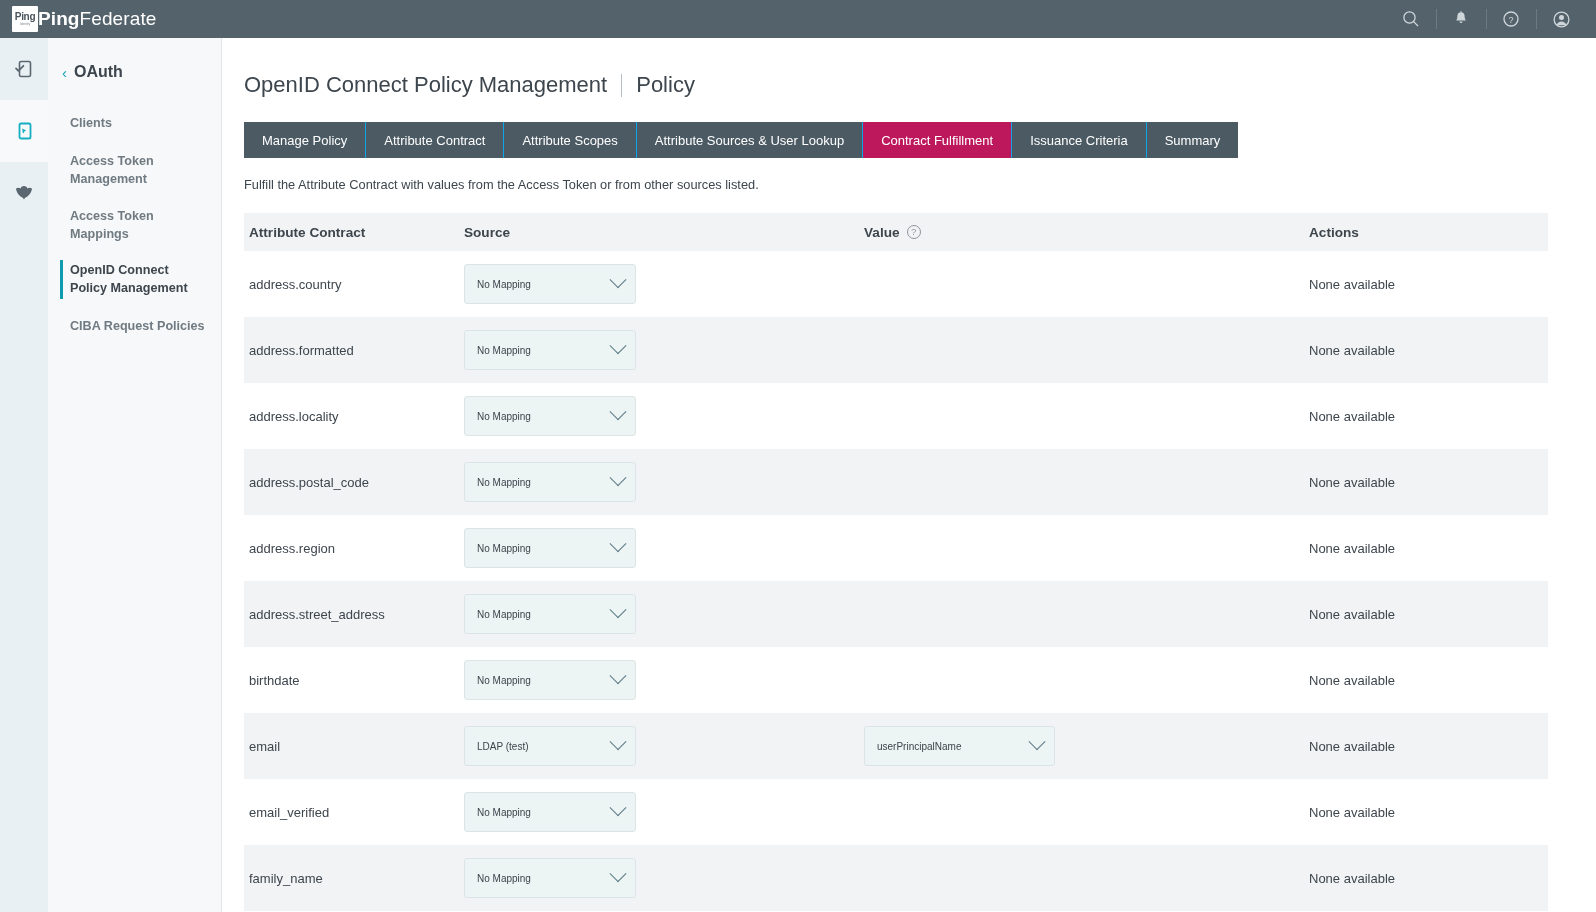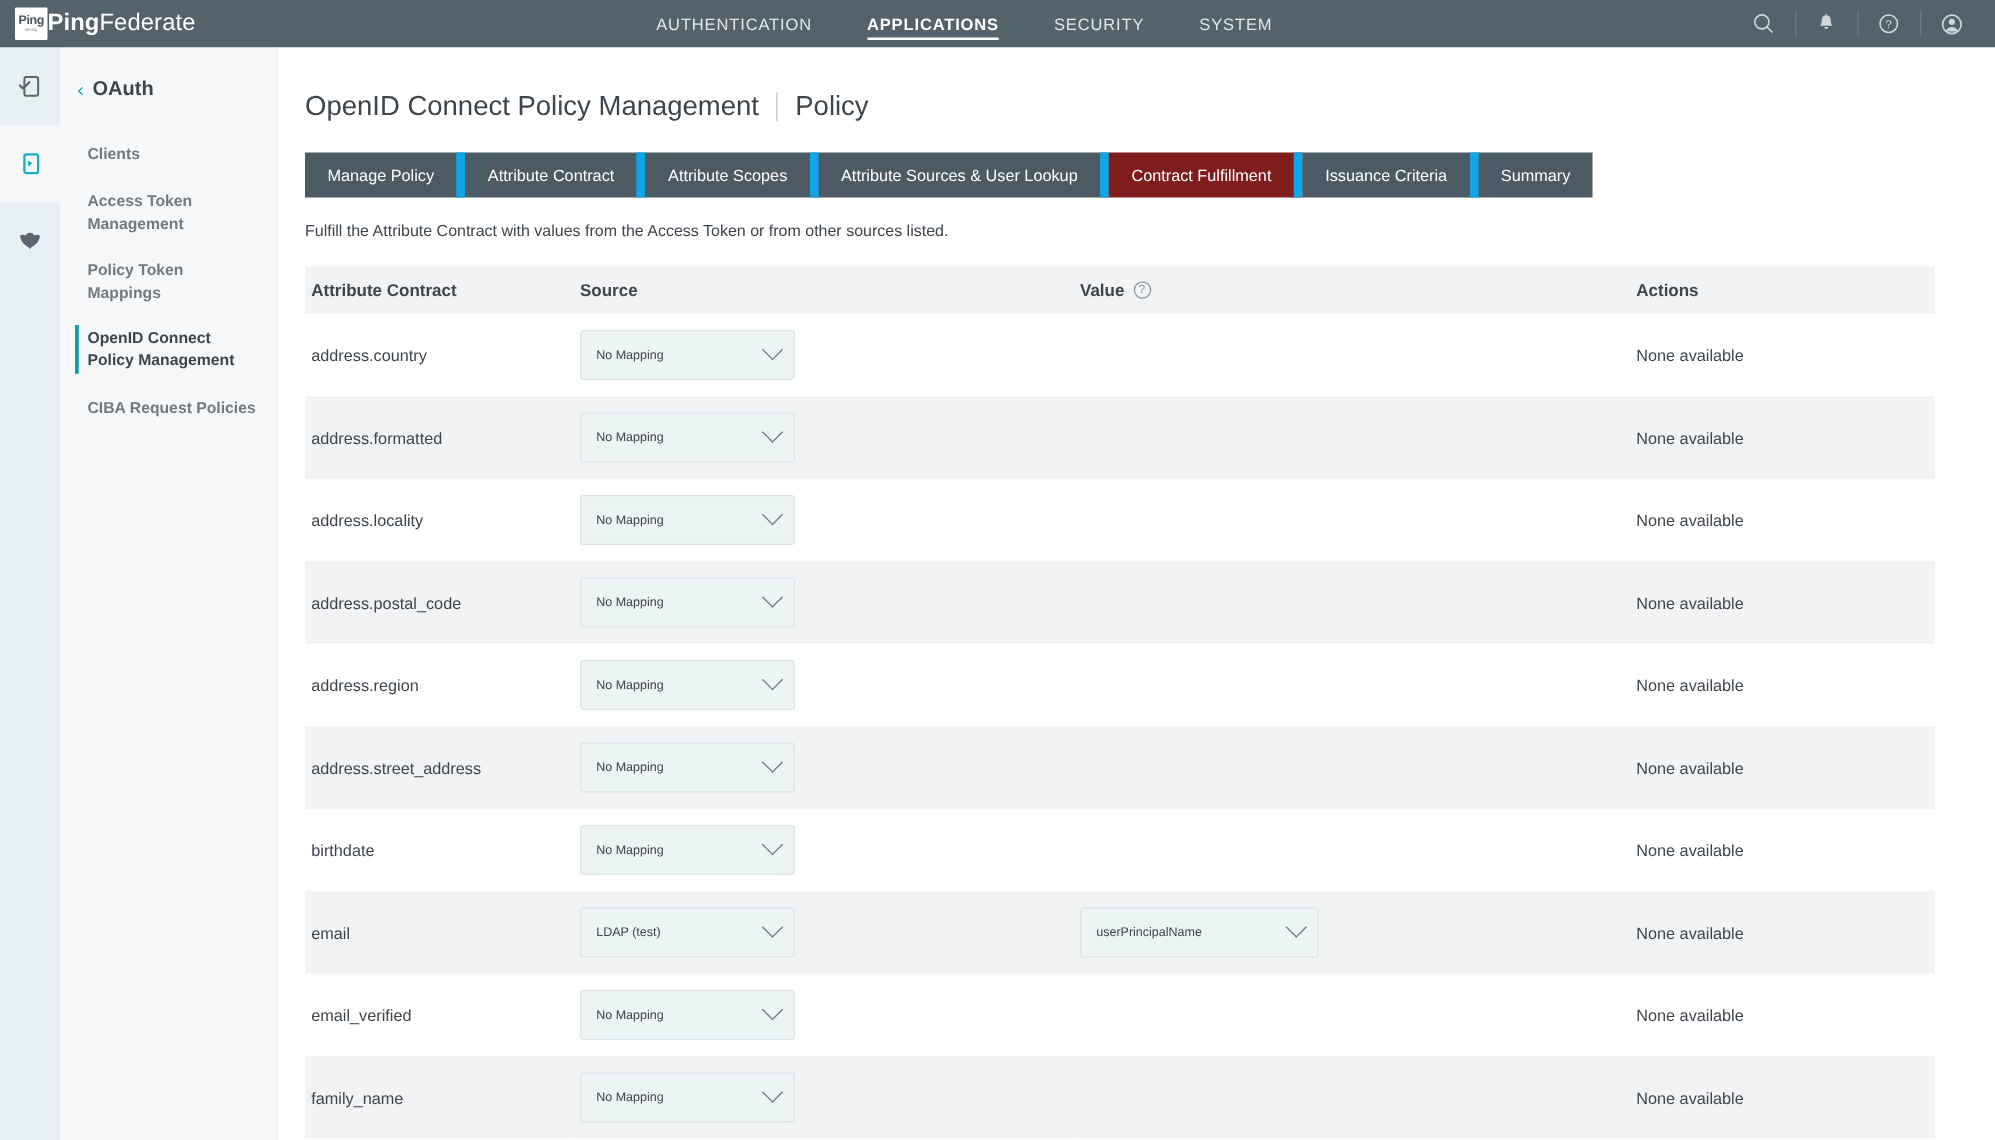--- a/index.html
+++ b/index.html
@@ -95,24 +95,24 @@
   .page-title {
     font-size: 22px; color: #3d454d; padding: 34px 0 0 22px; font-weight: normal;
     display: flex; align-items: center; gap: 14px;
   }
   .page-title .divider { width: 1px; height: 23px; background: #b8bfc4; display: inline-block; }
 
   .tabs { display: flex; margin: 24px 0 0 22px; }
   .tab {
     background: #4b5a63; color: #ffffff; font-size: 13px;
     padding: 0 18px; height: 36px; display: flex; align-items: center;
-    border-right: 7px solid #0ea5e9; cursor: pointer; white-space: nowrap;
+    border-right: 1px solid #0ea5e9; cursor: pointer; white-space: nowrap;
   }
   .tab:last-child { border-right: none; }
-  .tab.active { background: #7f1d1d; color: #ffffff; }
+  .tab.active { background: #be185d; color: #ffffff; }
 
   .helptext { font-size: 12.8px; color: #3d454d; padding: 19px 0 0 22px; }
 
   table.grid {
     width: 1304px; margin: 21px 0 0 22px; border-collapse: collapse; table-layout: fixed;
   }
   table.grid thead th {
     background: #f1f3f5; text-align: left; font-size: 13.6px; font-weight: bold;
     color: #3d454d; height: 38px; padding: 0 0 0 5px; vertical-align: middle;
   }
@@ -155,26 +155,20 @@
   <div class="brand">
     <div class="ping-logo">
       <span class="pl-top">Ping</span>
       <span class="pl-bot">Identity</span>
     </div>
     <div class="brand-name">
       <b>Ping</b><span class="light">Federate</span>
     </div>
   </div>
 
-  <div class="mainnav">
-    <div class="navitem">AUTHENTICATION</div>
-    <div class="navitem active">APPLICATIONS</div>
-    <div class="navitem">SECURITY</div>
-    <div class="navitem">SYSTEM</div>
-  </div>
 
   <div class="topicons">
     <div class="ic">
       <svg width="18" height="18" viewBox="0 0 18 18">
           <circle cx="7.5" cy="7.5" r="5.6" fill="none" stroke="#cfd6da" stroke-width="1.3"></circle>
           <line x1="11.6" y1="11.6" x2="16" y2="16" stroke="#cfd6da" stroke-width="1.3"></line>
         </svg>
     </div>
     <div class="ic">
       <svg width="18" height="18" viewBox="0 0 18 18">
@@ -226,21 +220,21 @@
     <span>OAuth</span>
   </div>
   <div class="side-items">
     <div class="side-item">
       <span>Clients</span>
     </div>
     <div class="side-item">
       <span>Access Token Management</span>
     </div>
     <div class="side-item">
-      <span>Policy Token Mappings</span>
+      <span>Access Token Mappings</span>
     </div>
     <div class="side-item selected">
       <span>OpenID Connect Policy Management</span>
     </div>
     <div class="side-item">
       <span>CIBA Request Policies</span>
     </div>
   </div>
 </div>
 

